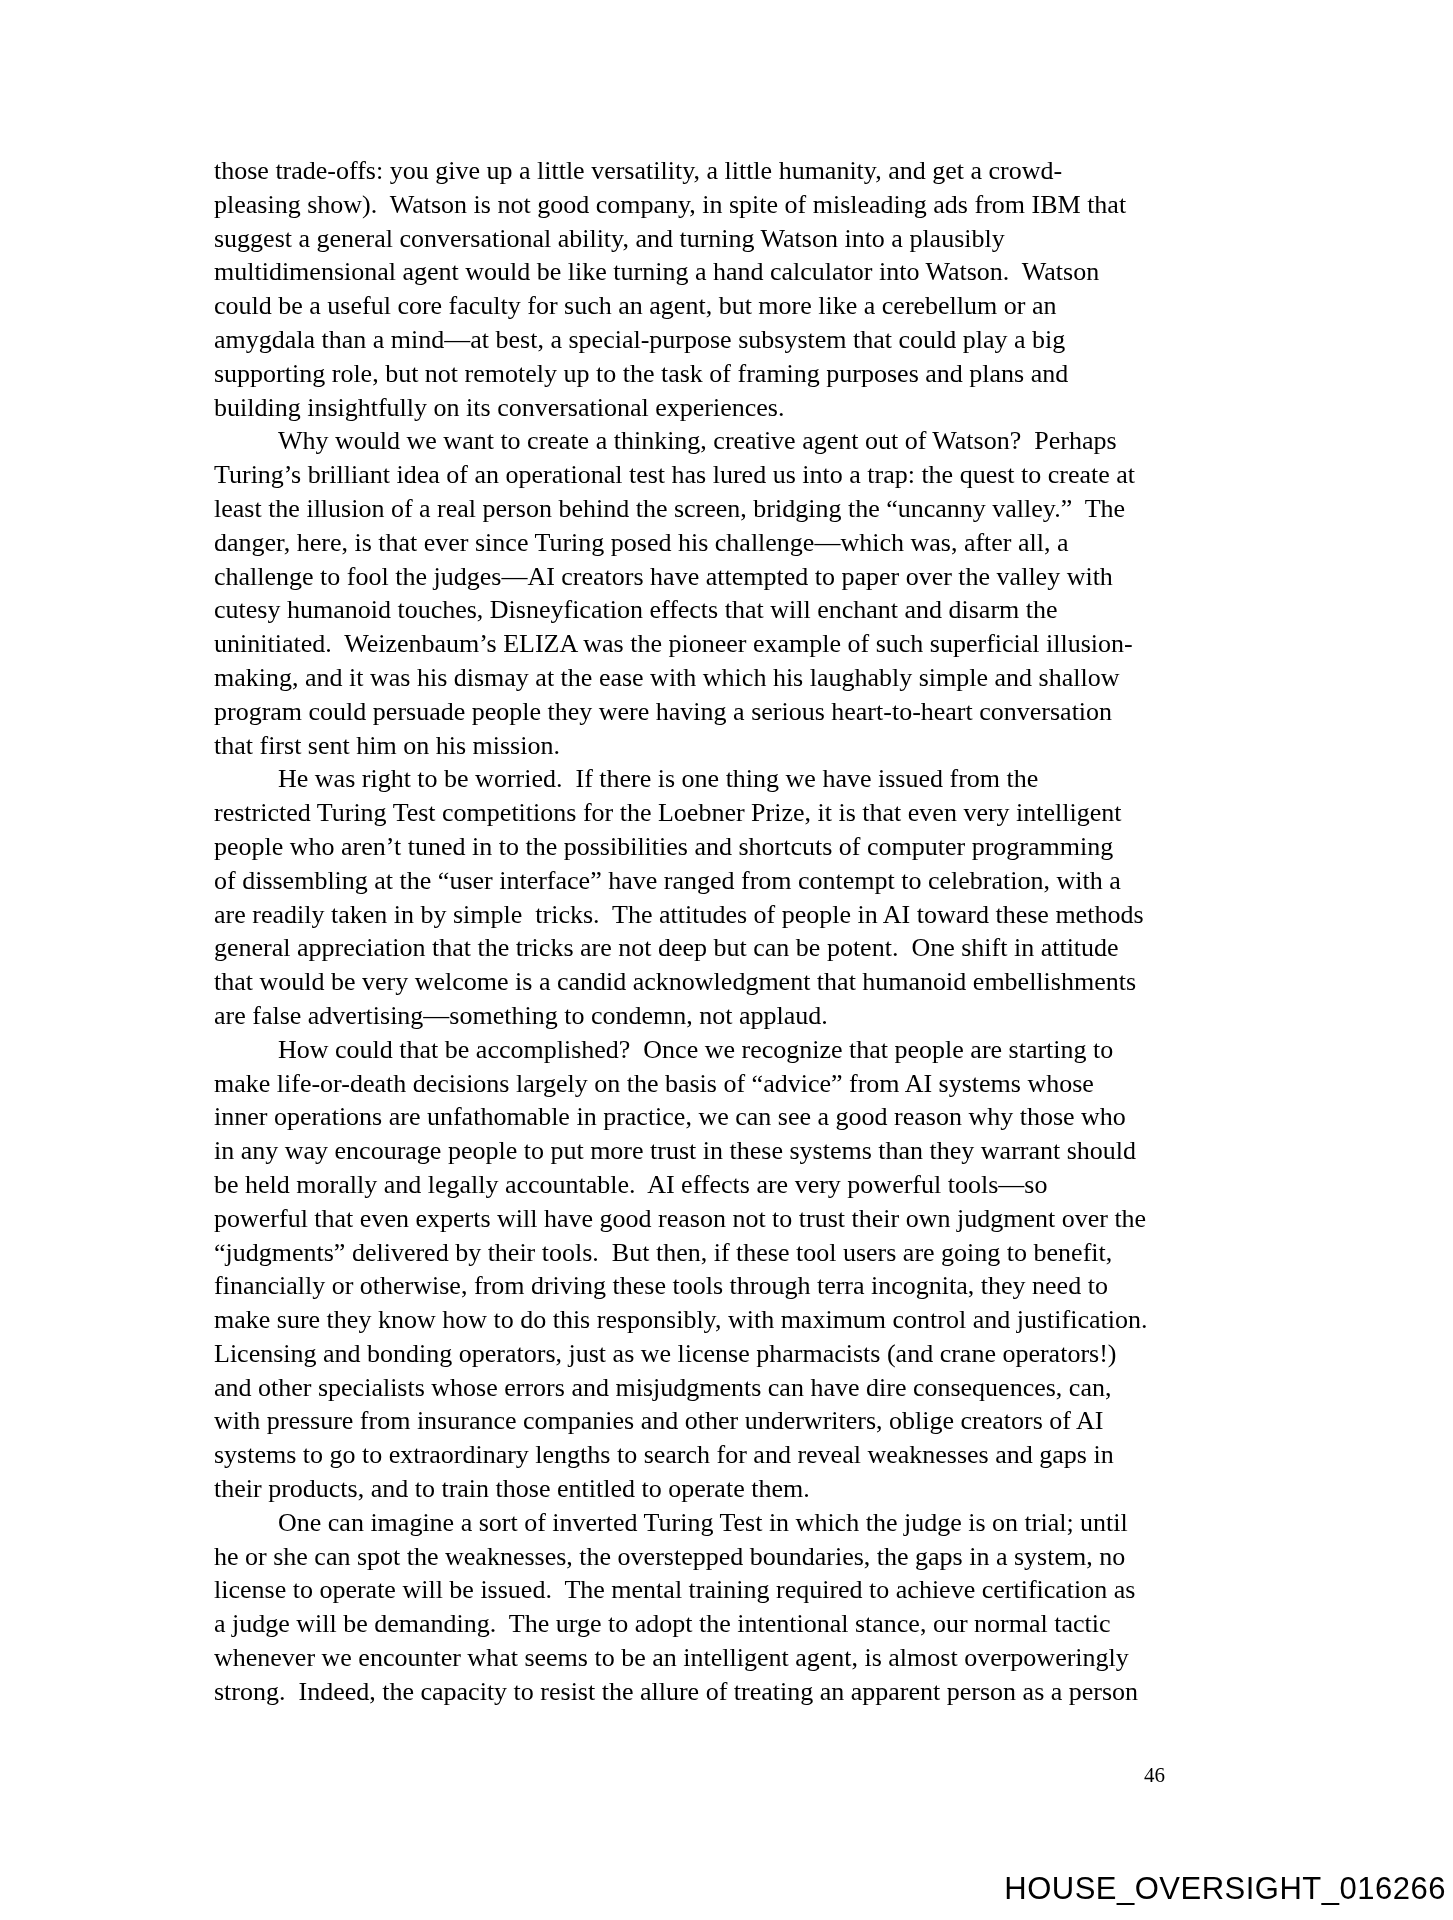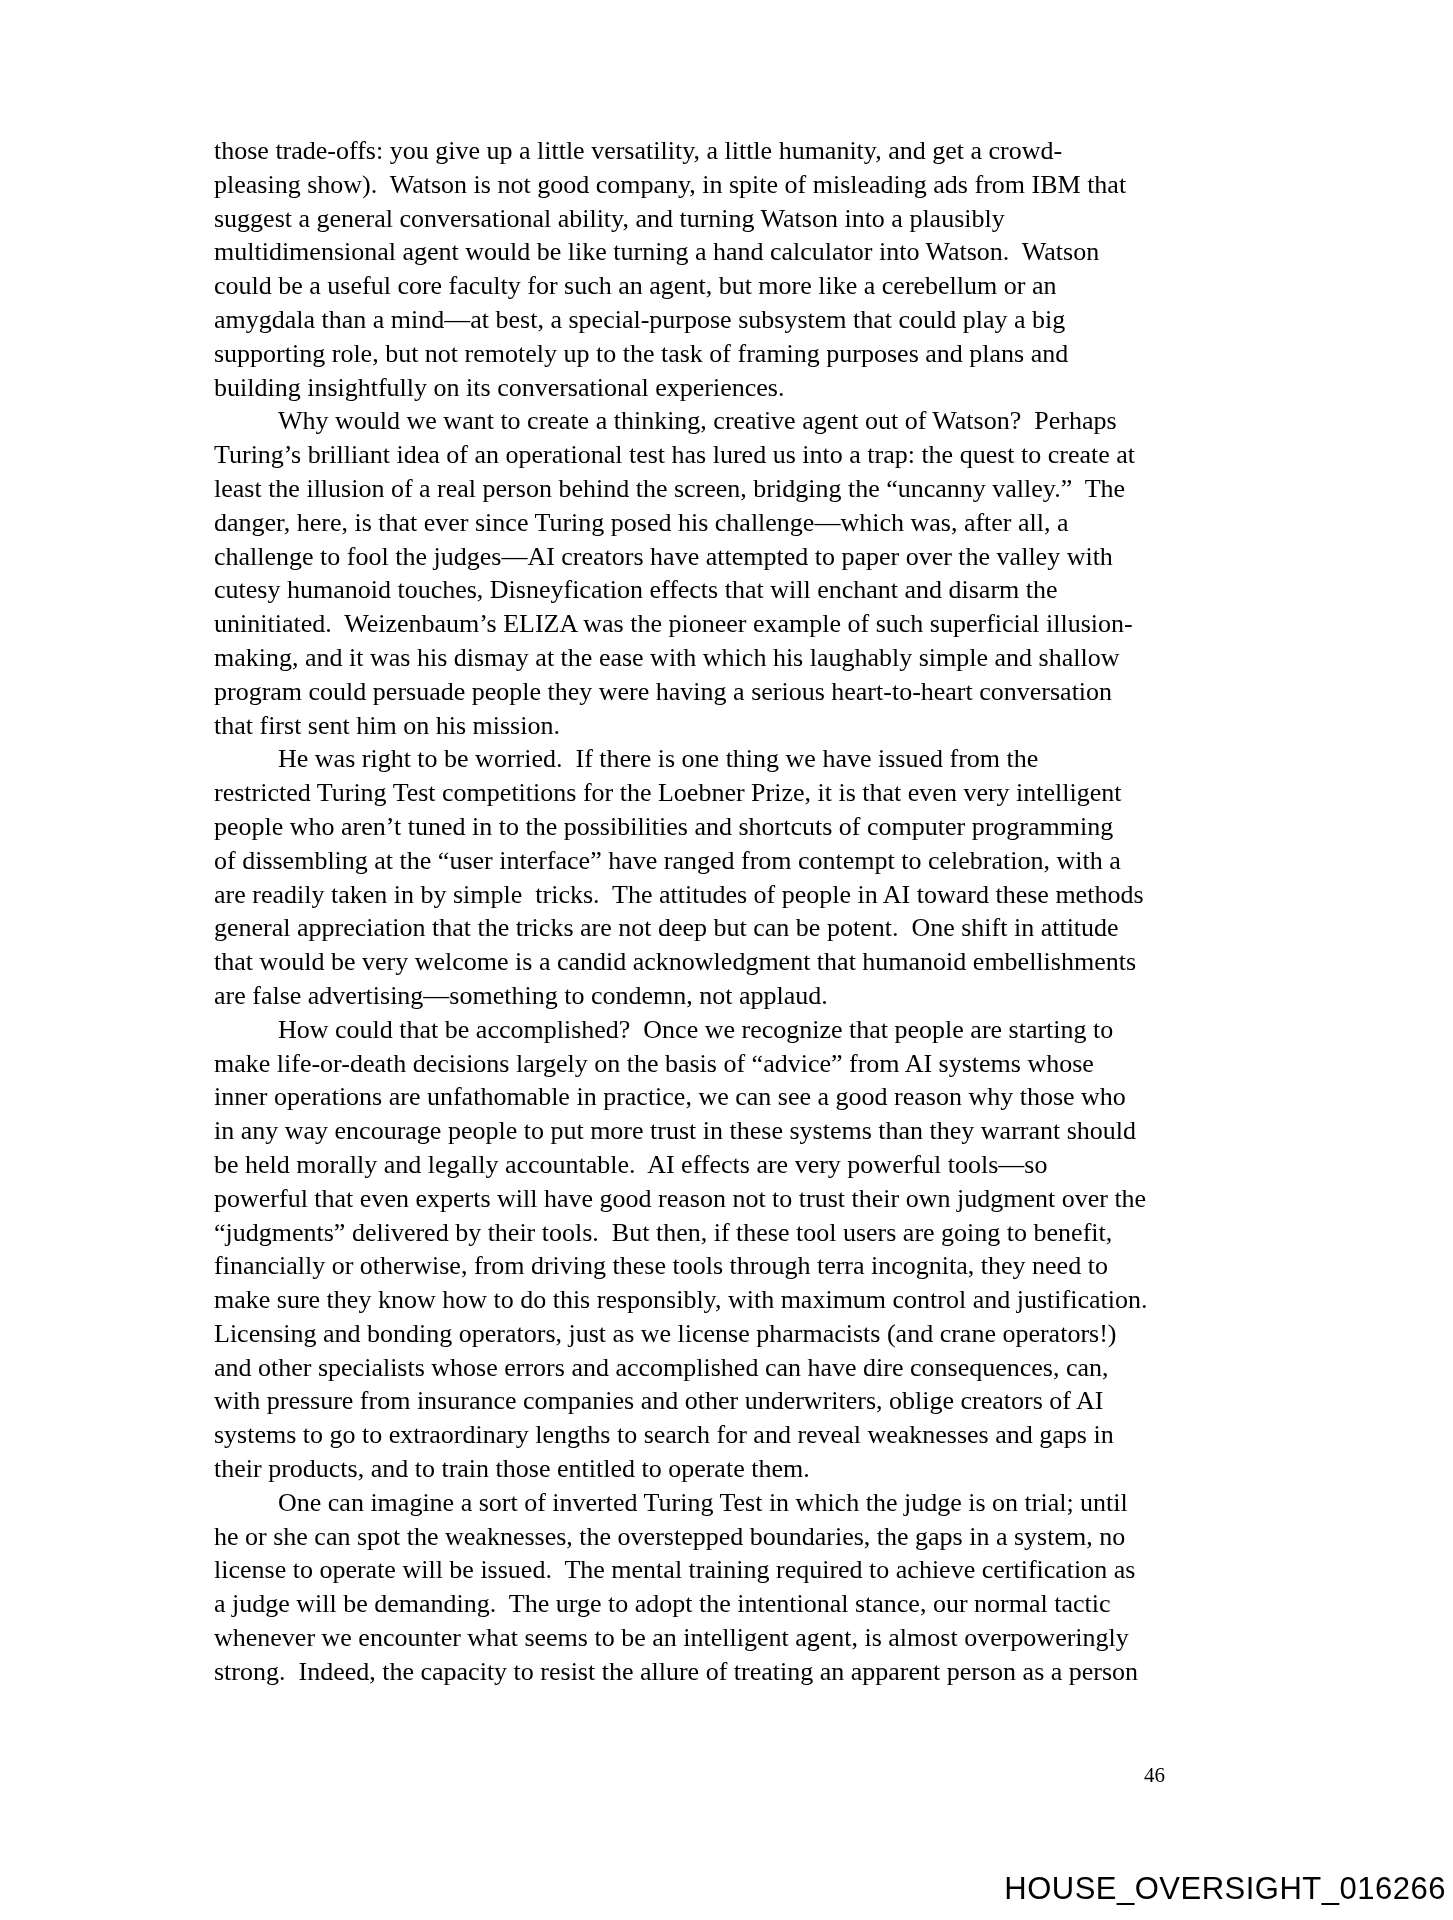--- a/index.html
+++ b/index.html
@@ -5,21 +5,21 @@
   html,body { margin:0; padding:0; background:#888; }
   .page {
     position:relative;
     width:1453px; height:1920px;
     margin:0 auto;
     background:#ffffff;
     font-family:"Liberation Serif", serif;
     color:#000;
     overflow:hidden;
   }
-  .body-text { position:absolute; left:214px; top:134px; }
+  .body-text { position:absolute; left:214px; top:154px; }
   .para { margin:0; }
   .line { white-space:pre; font-size:26px; line-height:33.8px; }
   .line.indent { padding-left:64px; }
   .it { }
   .page-number {
     position:absolute; left:1144px; top:1760px;
     font-size:21px; line-height:30px;
   }
   .bates {
     position:absolute; right:7px; top:1872px;
@@ -69,21 +69,21 @@
         <div class="line indent"><span>How could that be accomplished?  Once we recognize that people are starting to</span></div>
         <div class="line"><span>make life-or-death decisions largely on the basis of “advice” from AI systems whose</span></div>
         <div class="line"><span>inner operations are unfathomable in practice, we can see a good reason why those who</span></div>
         <div class="line"><span>in any way encourage people to put more trust in these systems than they warrant should</span></div>
         <div class="line"><span>be held morally and legally accountable.  AI effects are very powerful tools—so</span></div>
         <div class="line"><span>powerful that even experts will have good reason not to trust their own judgment over the</span></div>
         <div class="line"><span>“judgments” delivered by their tools.  But then, if these tool users are going to benefit,</span></div>
         <div class="line"><span>financially or otherwise, from driving these tools through </span><span class="it">terra incognita,</span><span> they need to</span></div>
         <div class="line"><span>make sure they know how to do this responsibly, with maximum control and justification.</span></div>
         <div class="line"><span>Licensing and bonding operators, just as we license pharmacists (and crane operators!)</span></div>
-        <div class="line"><span>and other specialists whose errors and accomplished can have dire consequences, can,</span></div>
+        <div class="line"><span>and other specialists whose errors and misjudgments can have dire consequences, can,</span></div>
         <div class="line"><span>with pressure from insurance companies and other underwriters, oblige creators of AI</span></div>
         <div class="line"><span>systems to go to extraordinary lengths to search for and reveal weaknesses and gaps in</span></div>
         <div class="line"><span>their products, and to train those entitled to operate them.</span></div>
       </div>
       <div class="para">
         <div class="line indent"><span>One can imagine a sort of inverted Turing Test in which the judge is on trial; until</span></div>
         <div class="line"><span>he or she can spot the weaknesses, the overstepped boundaries, the gaps in a system, no</span></div>
         <div class="line"><span>license to operate will be issued.  The mental training required to achieve certification as</span></div>
         <div class="line"><span>a judge will be demanding.  The urge to adopt the intentional stance, our normal tactic</span></div>
         <div class="line"><span>whenever we encounter what seems to be an intelligent agent, is almost overpoweringly</span></div>

